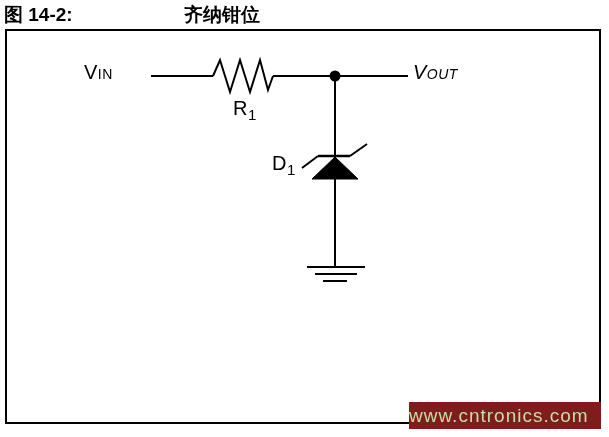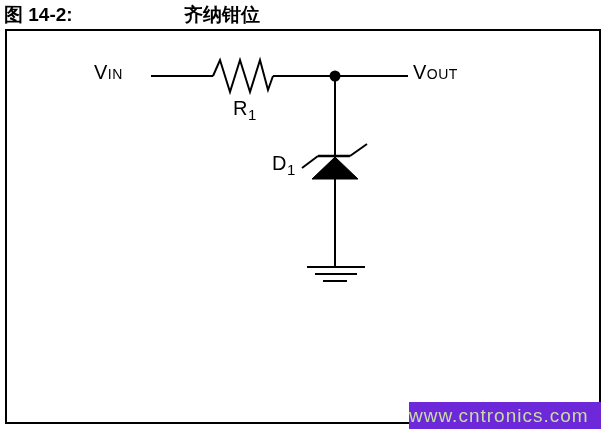--- a/index.html
+++ b/index.html
@@ -56,42 +56,42 @@
     letter-spacing: 0.5px;
   }
   .lbl .sub-caps {
     font-size: 14px;
     letter-spacing: 0.5px;
   }
   .lbl .sub-low {
     font-size: 15px;
     vertical-align: -5px;
   }
-  #vin-label  { left: 94px;  top: 61px; }
-  #vout-label { left: 413px; top: 61px; }
+  #vin-label  { left: 84px;  top: 61px; }
+  #vout-label { left: 413px; top: 61px; font-style: italic; }
   #r1-label   { left: 233px; top: 97px; }
   #d1-label   { left: 272px; top: 152px; text-align: center; }
   .notes {
     position: absolute;
     left: 27px;
     top: 322px;
     font-size: 19px;
     line-height: 26px;
     white-space: nowrap;
   }
   .notes .seg-b { font-size: 20px; }
   .notes .seg-s { font-size: 14px; letter-spacing: 0.5px; }
   .notes .seg-n { font-size: 19px; }
   .watermark {
     position: absolute;
     left: 409px;
     top: 402px;
     width: 192px;
     height: 27px;
-    background: #6d28d9;
+    background: #7f1d1d;
     font-size: 19px;
     line-height: 27px;
     letter-spacing: 1px;
     white-space: nowrap;
     z-index: 5;
   }
 </style>
 </head>
 <body>
 

